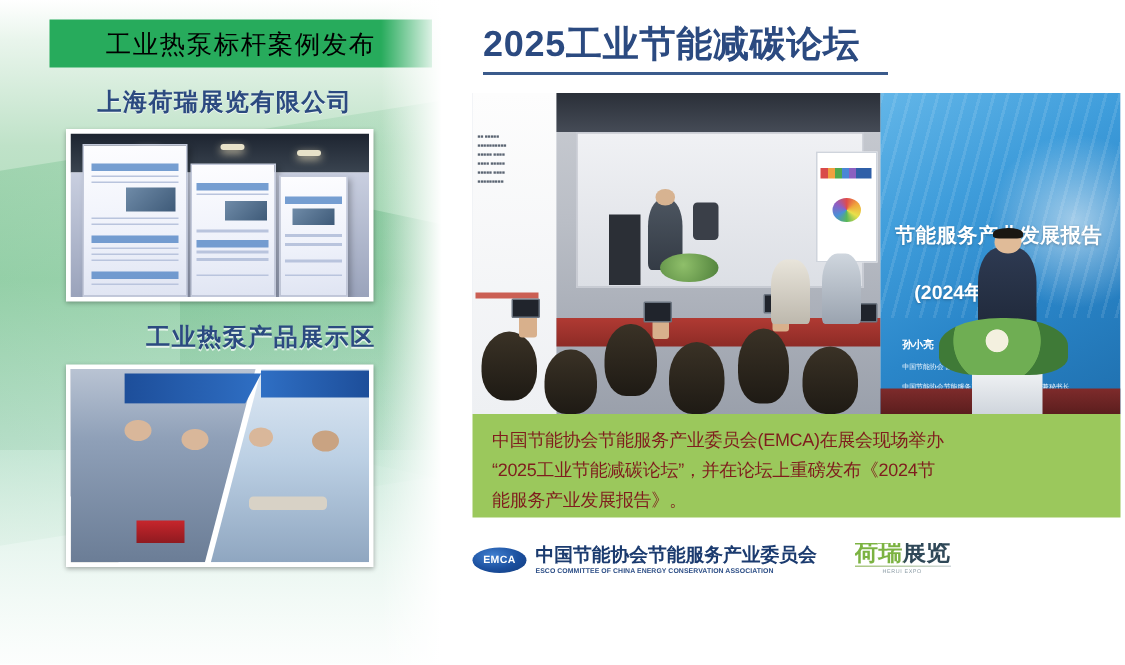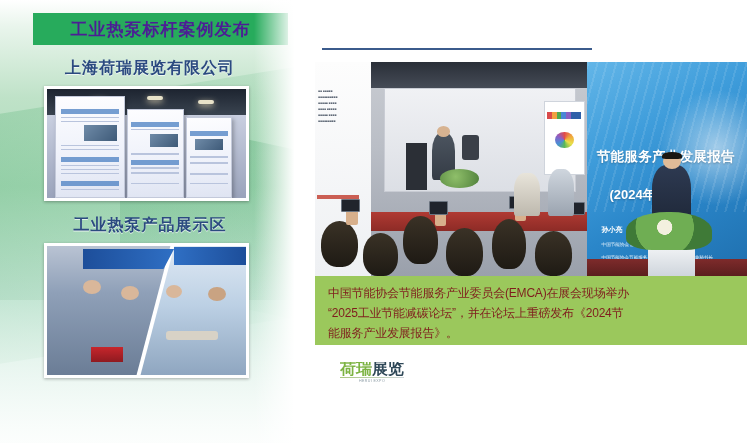--- a/index.html
+++ b/index.html
@@ -64,39 +64,39 @@
     position: absolute;
     left: 33px; top: 13px;
     width: 255px; height: 32px;
     background: #27ab5c;
     display: flex;
     align-items: center;
     justify-content: center;
     box-sizing: border-box;
   }
   #banner-text {
-    color: #4c1d95;
+    color: #000000;
     font-size: 17px;
-    font-weight: bold;
+    font-weight: normal;
     letter-spacing: 1px;
     white-space: nowrap;
   }
 
   .section-heading {
     position: absolute;
     width: 300px;
     text-align: center;
     color: #2b4a80;
     font-size: 16px;
     font-weight: bold;
     letter-spacing: 1px;
     text-shadow: 0 1px 0 rgba(255,255,255,0.7);
   }
   #heading-cases { left: 0; top: 58px; }
-  #heading-products { left: 0; top: 215px; }
+  #heading-products { left: 0; top: 215px; padding-left: 24px; }
 
   
   .photo-frame {
     position: absolute;
     background: #ffffff;
     padding: 3px;
     box-shadow: 0 1px 3px rgba(0,0,0,0.30);
     box-sizing: border-box;
     overflow: hidden;
   }
@@ -526,20 +526,21 @@
         <div class="bp-table"></div>
         <div class="bp-redbox"></div>
       </div>
     </div>
 
     <div class="left-fade-right"></div>
   </div>
 
   <div id="right-panel">
 
+    <div id="main-title">2025工业节能减碳论坛</div>
     <div id="title-rule"></div>
 
     <div id="forum-photo">
       <div class="fp-wallL">
         <div class="fp-wallL-text">
           ■■ ■■■■■<br>■■■■■■■■■■<br>■■■■■ ■■■■<br>■■■■ ■■■■■<br>■■■■■ ■■■■<br>■■■■■■■■■
         </div>
         <div class="fp-wallL-red"></div>
       </div>
 
@@ -596,20 +597,29 @@
       <div class="fp-podium-bouquet"></div>
     </div>
 
     <div id="caption-box">
       <p id="caption-text">中国节能协会节能服务产业委员会(EMCA)在展会现场举办
 “2025工业节能减碳论坛”，并在论坛上重磅发布《2024节
 能服务产业发展报告》。</p>
     </div>
 
     <div id="footer">
+      <div id="emca-logo-group">
+        <div id="emca-mark">
+          <span id="emca-mark-text">EMCA</span>
+        </div>
+        <div>
+          <div id="emca-cn">中国节能协会节能服务产业委员会</div>
+          <div id="emca-en">ESCO COMMITTEE OF CHINA ENERGY CONSERVATION ASSOCIATION</div>
+        </div>
+      </div>
 
       <div id="herui-group">
         <div>
           <div id="herui-mark-text">荷瑞展览</div>
           <div id="herui-mark-rule"></div>
           <div id="herui-mark-sub">HERUI EXPO</div>
         </div>
       </div>
     </div>
 

